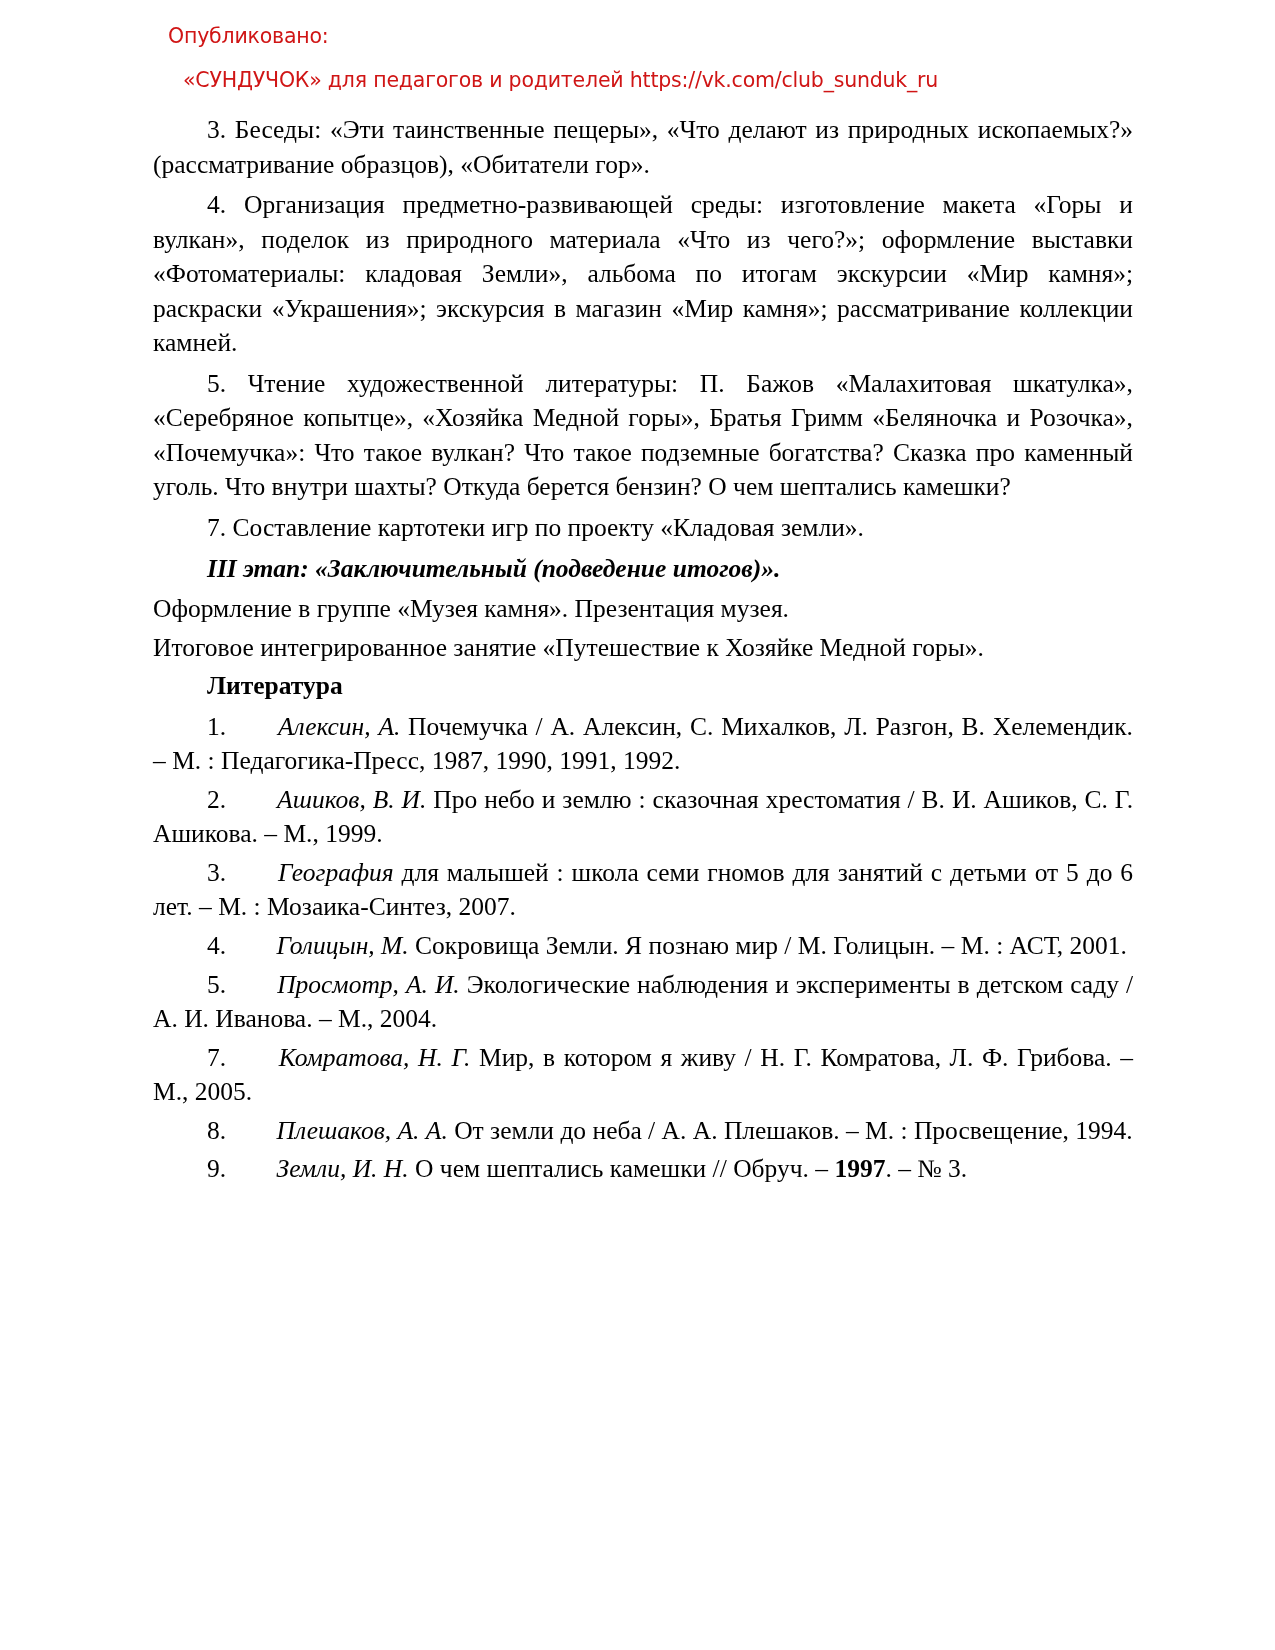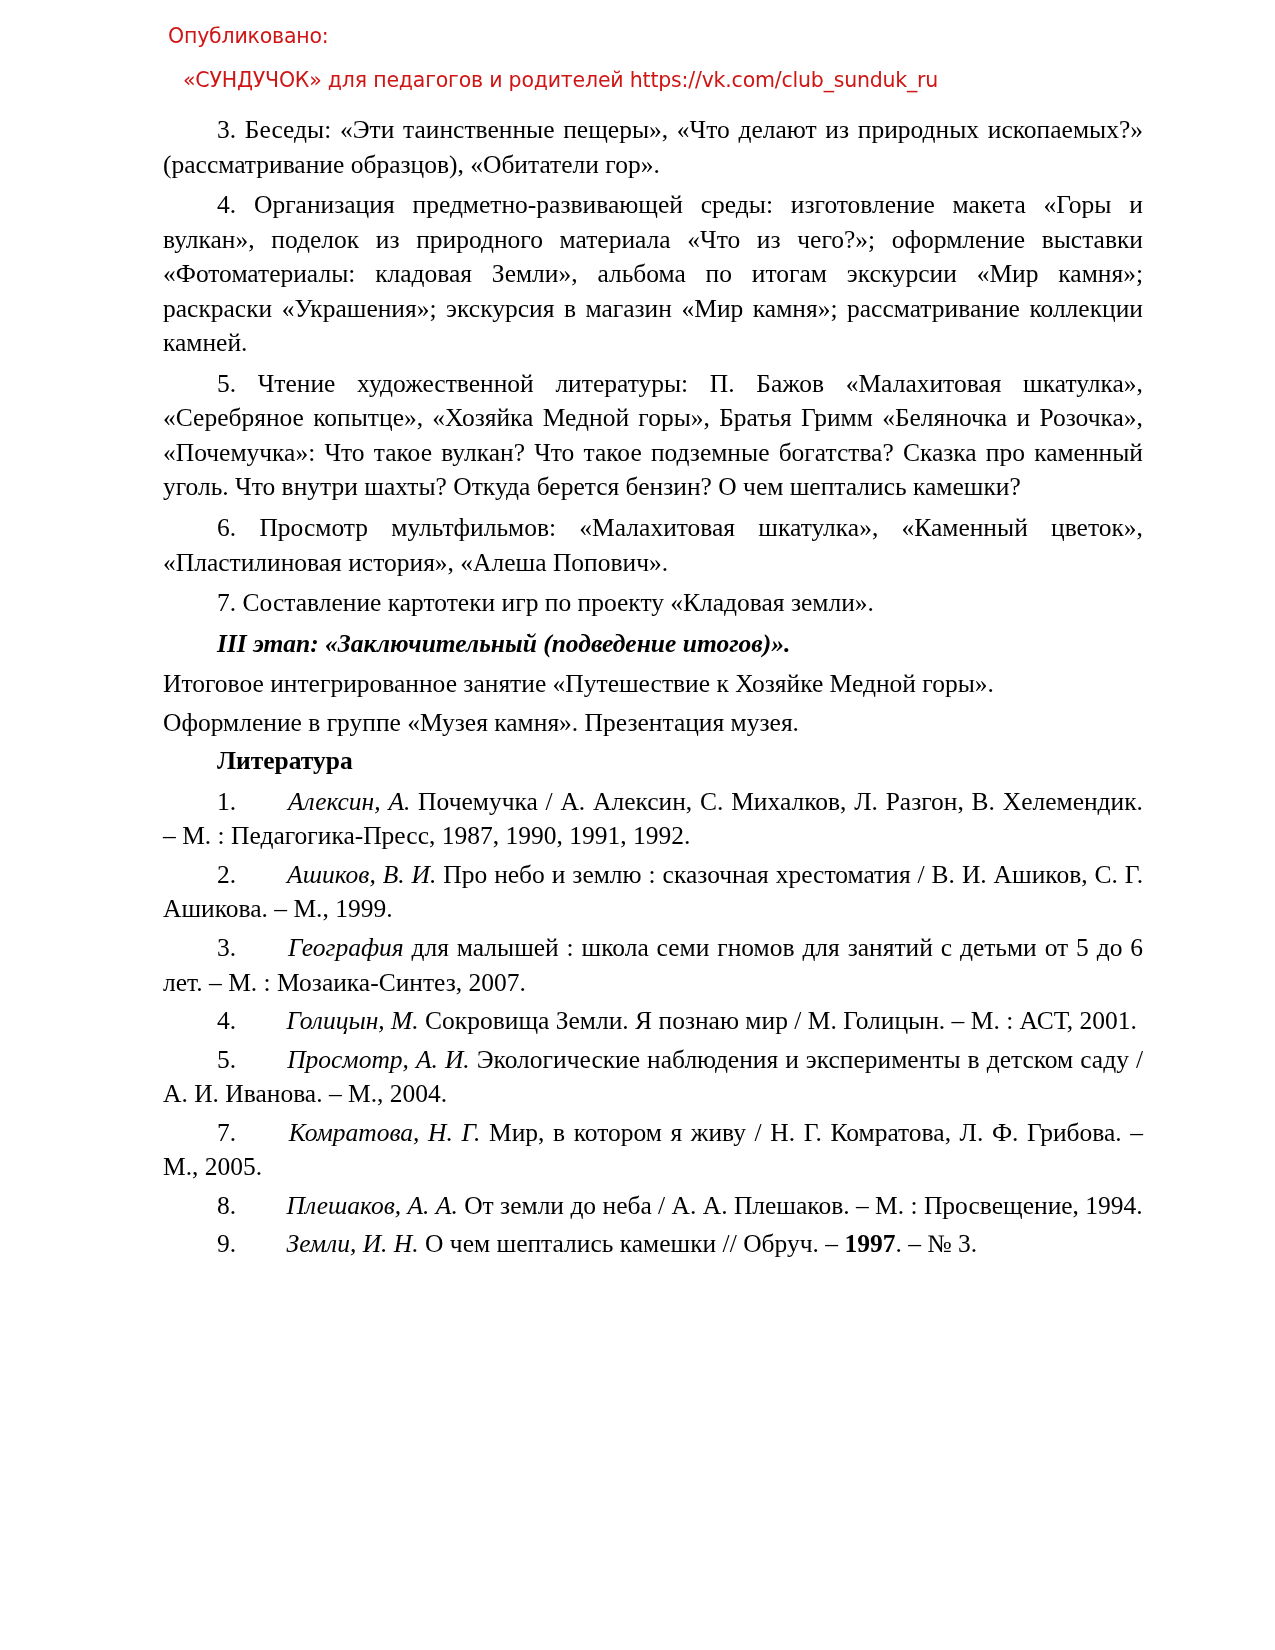--- a/index.html
+++ b/index.html
@@ -33,21 +33,21 @@
     font-size: 20.5px;
     line-height: 1.05;
     letter-spacing: -0.2px;
   }
   .wm .wm-line1 { margin: 0 0 22px 0; }
   .wm .wm-line2 { margin: 15px; white-space: nowrap; }
 
   
   .doc {
     position: absolute;
-    left: 163px;
+    left: 153px;
     top: 113px;
     width: 980px;
     font-size: 25.5px;
     line-height: 1.355;
     text-align: justify;
     text-justify: inter-word;
     hyphens: none;
   }
   .doc p {
     margin: 0 0 6px 0;
@@ -79,27 +79,26 @@
   <div class="wm">
     <div class="wm-line1">Опубликовано:</div>
     <div class="wm-line2">«СУНДУЧОК» для педагогов и родителей https://vk.com/club_sunduk_ru</div>
   </div>
 
   <div class="doc">
 
     <p>3. Беседы: «Эти таинственные пещеры», «Что делают из природных ископаемых?» (рассматривание образцов), «Обитатели гор».</p>
     <p>4. Организация предметно-развивающей среды: изготовление макета «Горы и вулкан», поделок из природного материала «Что из чего?»; оформление выставки «Фотоматериалы: кладовая Земли», альбома по итогам экскурсии «Мир камня»; раскраски «Украшения»; экскурсия в магазин «Мир камня»; рассматривание коллекции камней.</p>
     <p>5. Чтение художественной литературы: П. Бажов «Малахитовая шкатулка», «Серебряное копытце», «Хозяйка Медной горы», Братья Гримм «Беляночка и Розочка», «Почемучка»: Что такое вулкан? Что такое подземные богатства? Сказка про каменный уголь. Что внутри шахты? Откуда берется бензин? О чем шептались камешки?</p>
-    <p>6. Просмотр мультфильмов: «Малахитовая шкатулка», «Каменный цветок», «Пластилиновая история», «Алеша Попович».</p>
     <p>7. Составление картотеки игр по проекту «Кладовая земли».</p>
 
     <p class="bi">III этап: «Заключительный (подведение итогов)».</p>
 
+    <p class="noindent tight">Оформление в группе «Музея камня». Презентация музея.</p>
     <p class="noindent tight">Итоговое интегрированное занятие «Путешествие к Хозяйке Медной горы».</p>
-    <p class="noindent tight">Оформление в группе «Музея камня». Презентация музея.</p>
 
     <p class="heading-lit">Литература</p>
 
     <div class="bib">
 
       <p><span>1.</span> <span class="it">Алексин, А.</span><span> Почемучка / А. Алексин, С. Михалков, Л. Разгон, В. Хелемендик. – М. : Педагогика-Пресс, 1987, 1990, 1991, 1992.</span></p>
 
       <p><span>2.</span> <span class="it">Ашиков, В. И.</span><span> Про небо и землю : сказочная хрестоматия / В. И. Ашиков, С. Г. Ашикова. – М., 1999.</span></p>
 
       <p><span>3.</span> <span class="it">География</span><span> для малышей : школа семи гномов для занятий с детьми от 5 до 6 лет. – М. : Мозаика-Синтез, 2007.</span></p>

